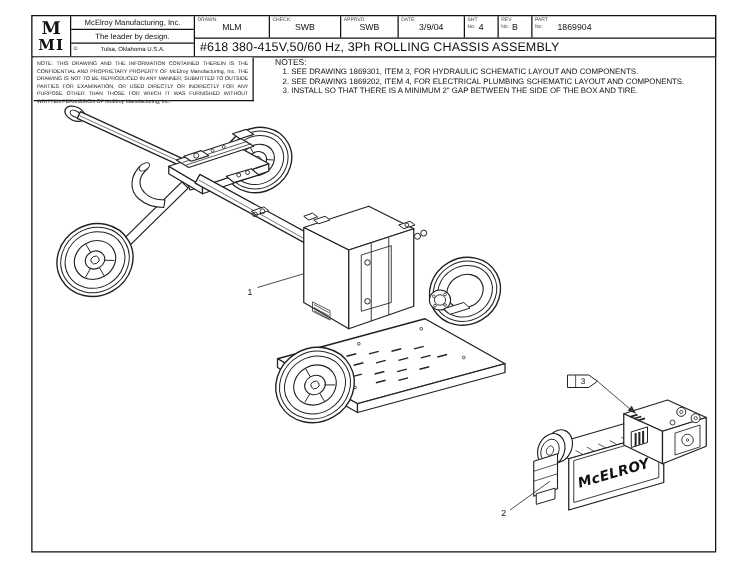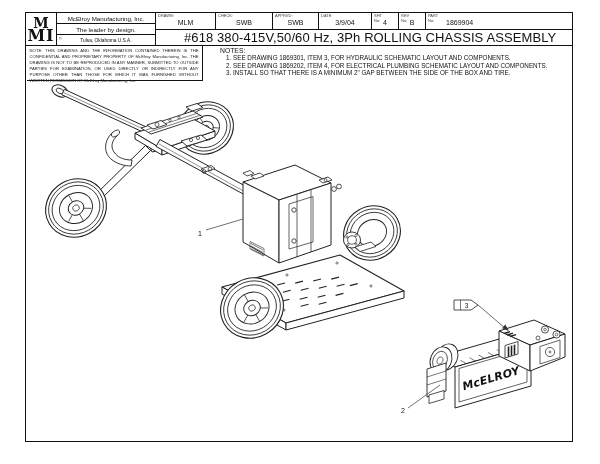--- a/index.html
+++ b/index.html
@@ -8,39 +8,39 @@
   .frame{position:absolute;left:25px;top:12px;width:548px;height:430px;
          border:1.6px solid #111;box-sizing:border-box;}
   
   .titleblock{position:absolute;left:25px;top:12px;width:548px;height:34px;
               box-sizing:border-box;border:1.6px solid #111;border-bottom:1px solid #111;
               display:flex;background:#fff;}
   .logo-cell{width:31px;border-right:1px solid #111;box-sizing:border-box;
              display:flex;flex-direction:column;align-items:center;justify-content:center;
              font-family:"DejaVu Serif",serif;font-weight:bold;}
   .logo-l1{font-size:14px;line-height:13px;letter-spacing:0;}
-  .logo-l2{font-size:16px;line-height:12px;letter-spacing:1px;}
+  .logo-l2{font-size:12px;line-height:12px;letter-spacing:1px;}
   .company-cell{width:99px;border-right:1px solid #111;box-sizing:border-box;
                 display:flex;flex-direction:column;}
   .company-row{flex:1;display:flex;align-items:center;justify-content:center;
                border-bottom:1px solid #111;font-size:6.2px;white-space:nowrap;}
   .company-row:last-child{border-bottom:none;font-size:4.8px;position:relative;}
   .copy-mark{position:absolute;left:2px;top:1px;font-size:4px;}
   .fields-col{flex:1;display:flex;flex-direction:column;}
   .fields-row{height:18px;display:flex;border-bottom:1px solid #111;box-sizing:border-box;}
   .fcell{position:relative;border-right:1px solid #111;box-sizing:border-box;}
   .fcell:last-child{border-right:none;}
   .f-drawn{width:60px}.f-check{width:57px}.f-apprvd{width:46px}.f-date{width:53px}
   .f-sht{width:27px}.f-rev{width:27px}.f-part{flex:1}
   .flabel{position:absolute;top:1px;left:2px;font-size:4px;line-height:4.6px;
           color:#444;width:13px;}
   .fvalue{text-align:center;padding-top:6px;font-size:7px;}
   .f-part .fvalue{text-align:left;padding-left:20px;}
   .title-row{flex:1;display:flex;align-items:center;padding-left:4px;
-             font-size:13px;letter-spacing:.1px;white-space:nowrap;margin-left:24px;}
+             font-size:10px;letter-spacing:.1px;white-space:nowrap;}
   
   .notebox{position:absolute;left:26.6px;top:46px;width:176px;height:34.5px;
            box-sizing:border-box;border-right:1px solid #111;border-bottom:1px solid #111;
            padding:2px 3px;font-size:4.2px;line-height:6px;color:#222;
            text-align:justify;background:#fff;}
   
   .notes{position:absolute;left:220px;top:47px;}
   .notes-heading{font-size:6.8px;line-height:7.4px;}
   .note-item{font-size:6.3px;line-height:7.2px;margin-left:6px;white-space:nowrap;}
   

